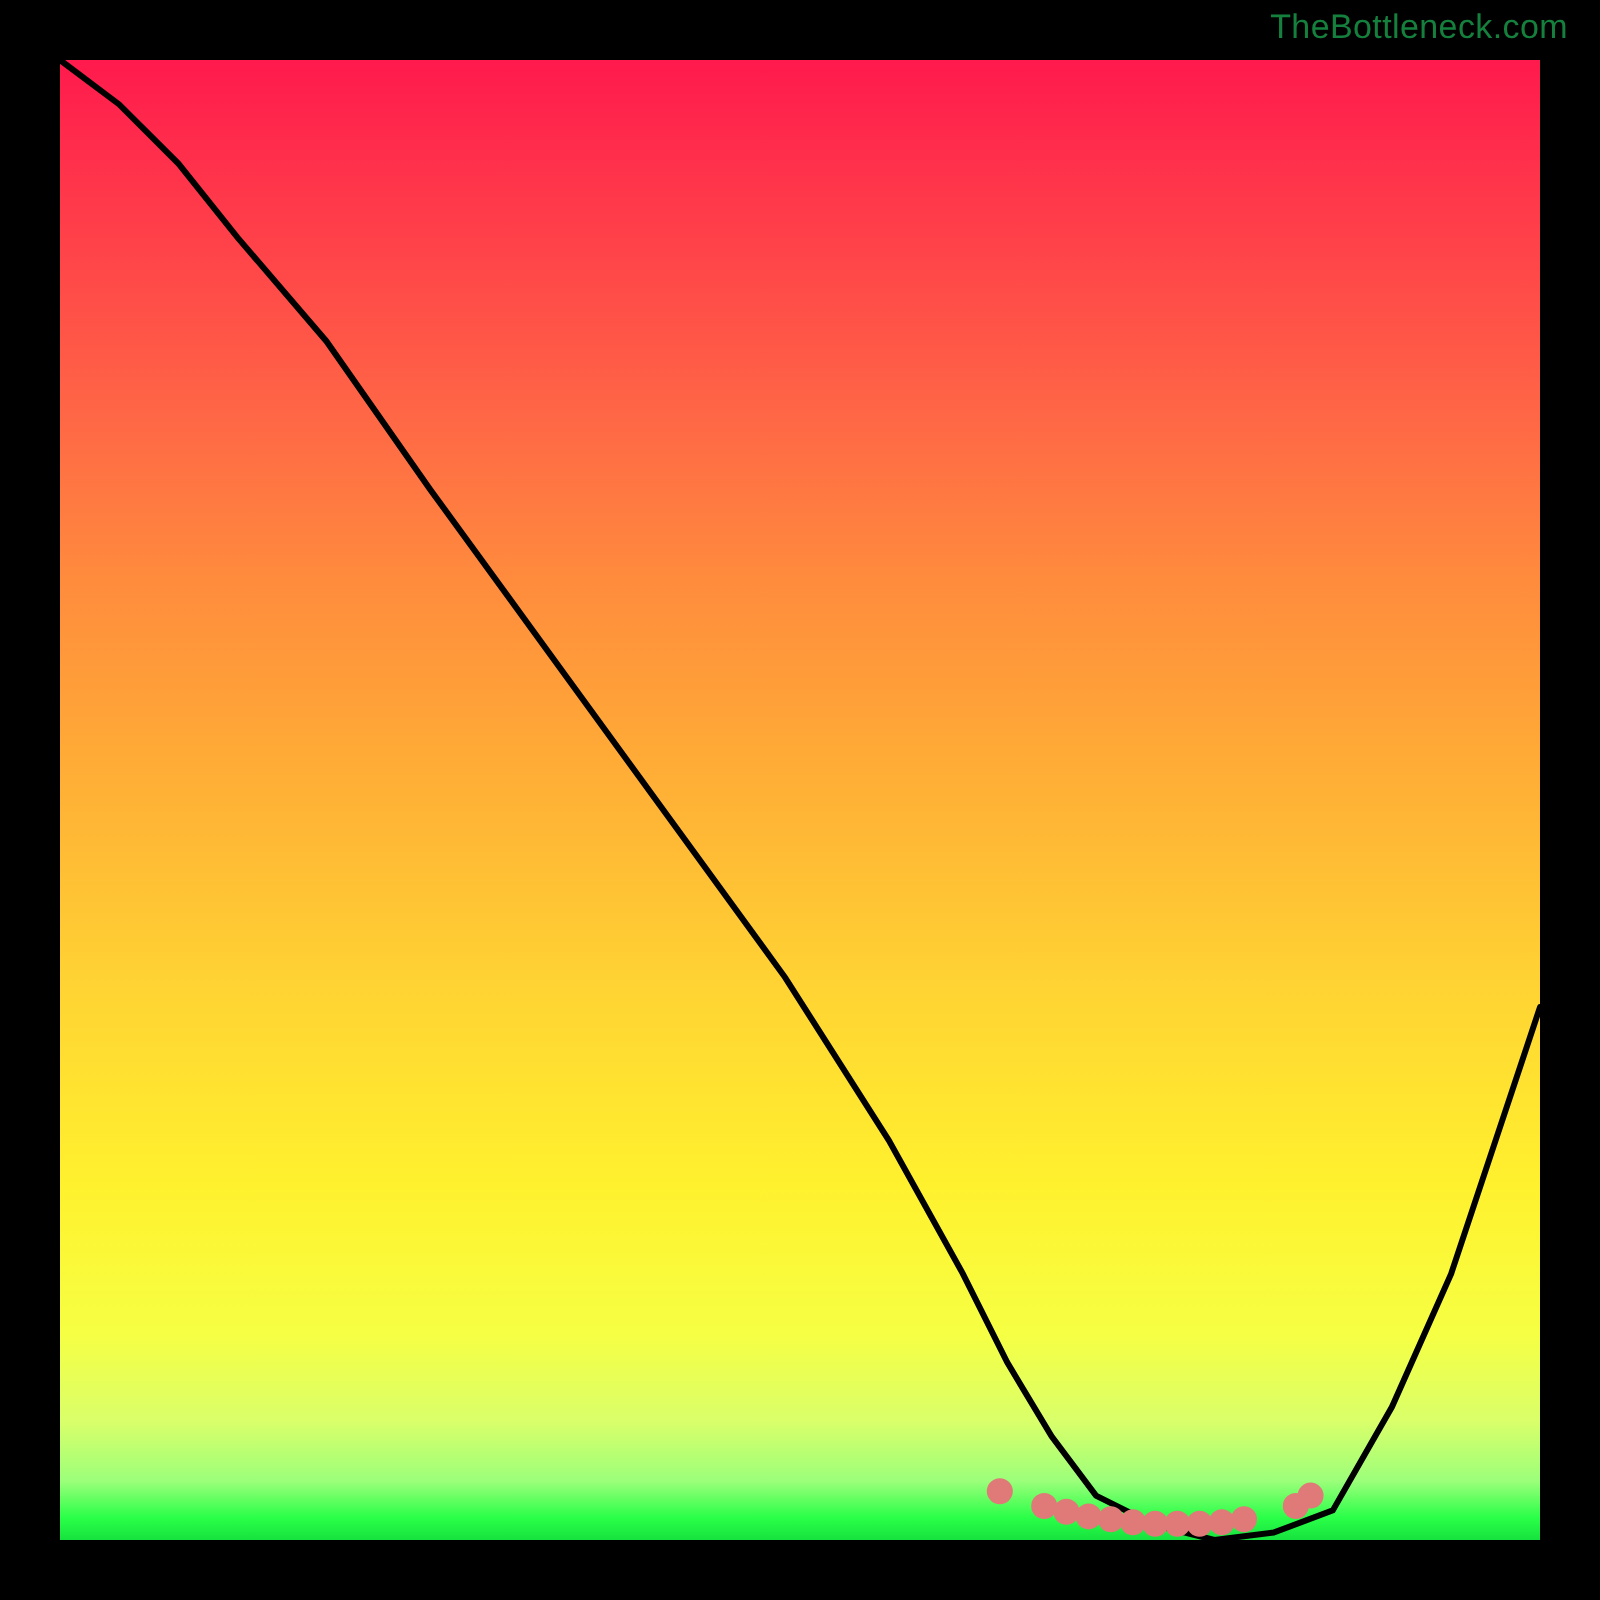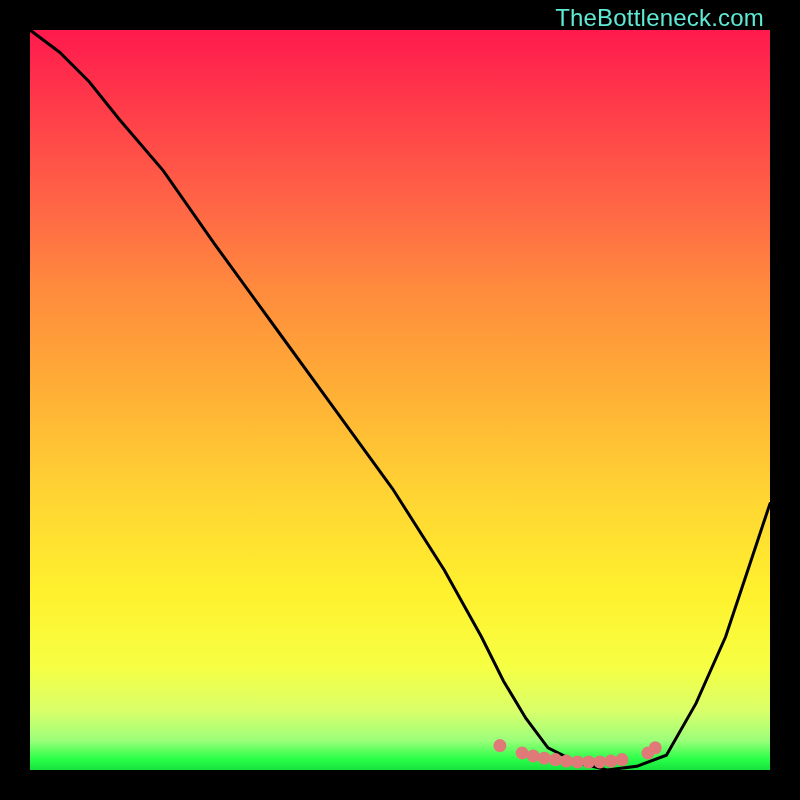--- a/index.html
+++ b/index.html
@@ -38,23 +38,23 @@
       #f6ff43 86%,
       #d9ff6a 92%,
       #9cff7a 96%,
       #2aff48 98.5%,
       #16e23e 100%
     );
   }
   .watermark {
     position: absolute;
     top: 4px;
-    right: 36px;
-    color: #5eead4;
-    font-size: 24px;
+    right: 16px;
+    color: #15803d;
+    font-size: 17px;
     font-weight: 400;
     letter-spacing: 0.2px;
   }
   svg.curve {
     position: absolute;
     left: 0;
     top: 0;
     width: 740px;
     height: 740px;
     overflow: visible;

